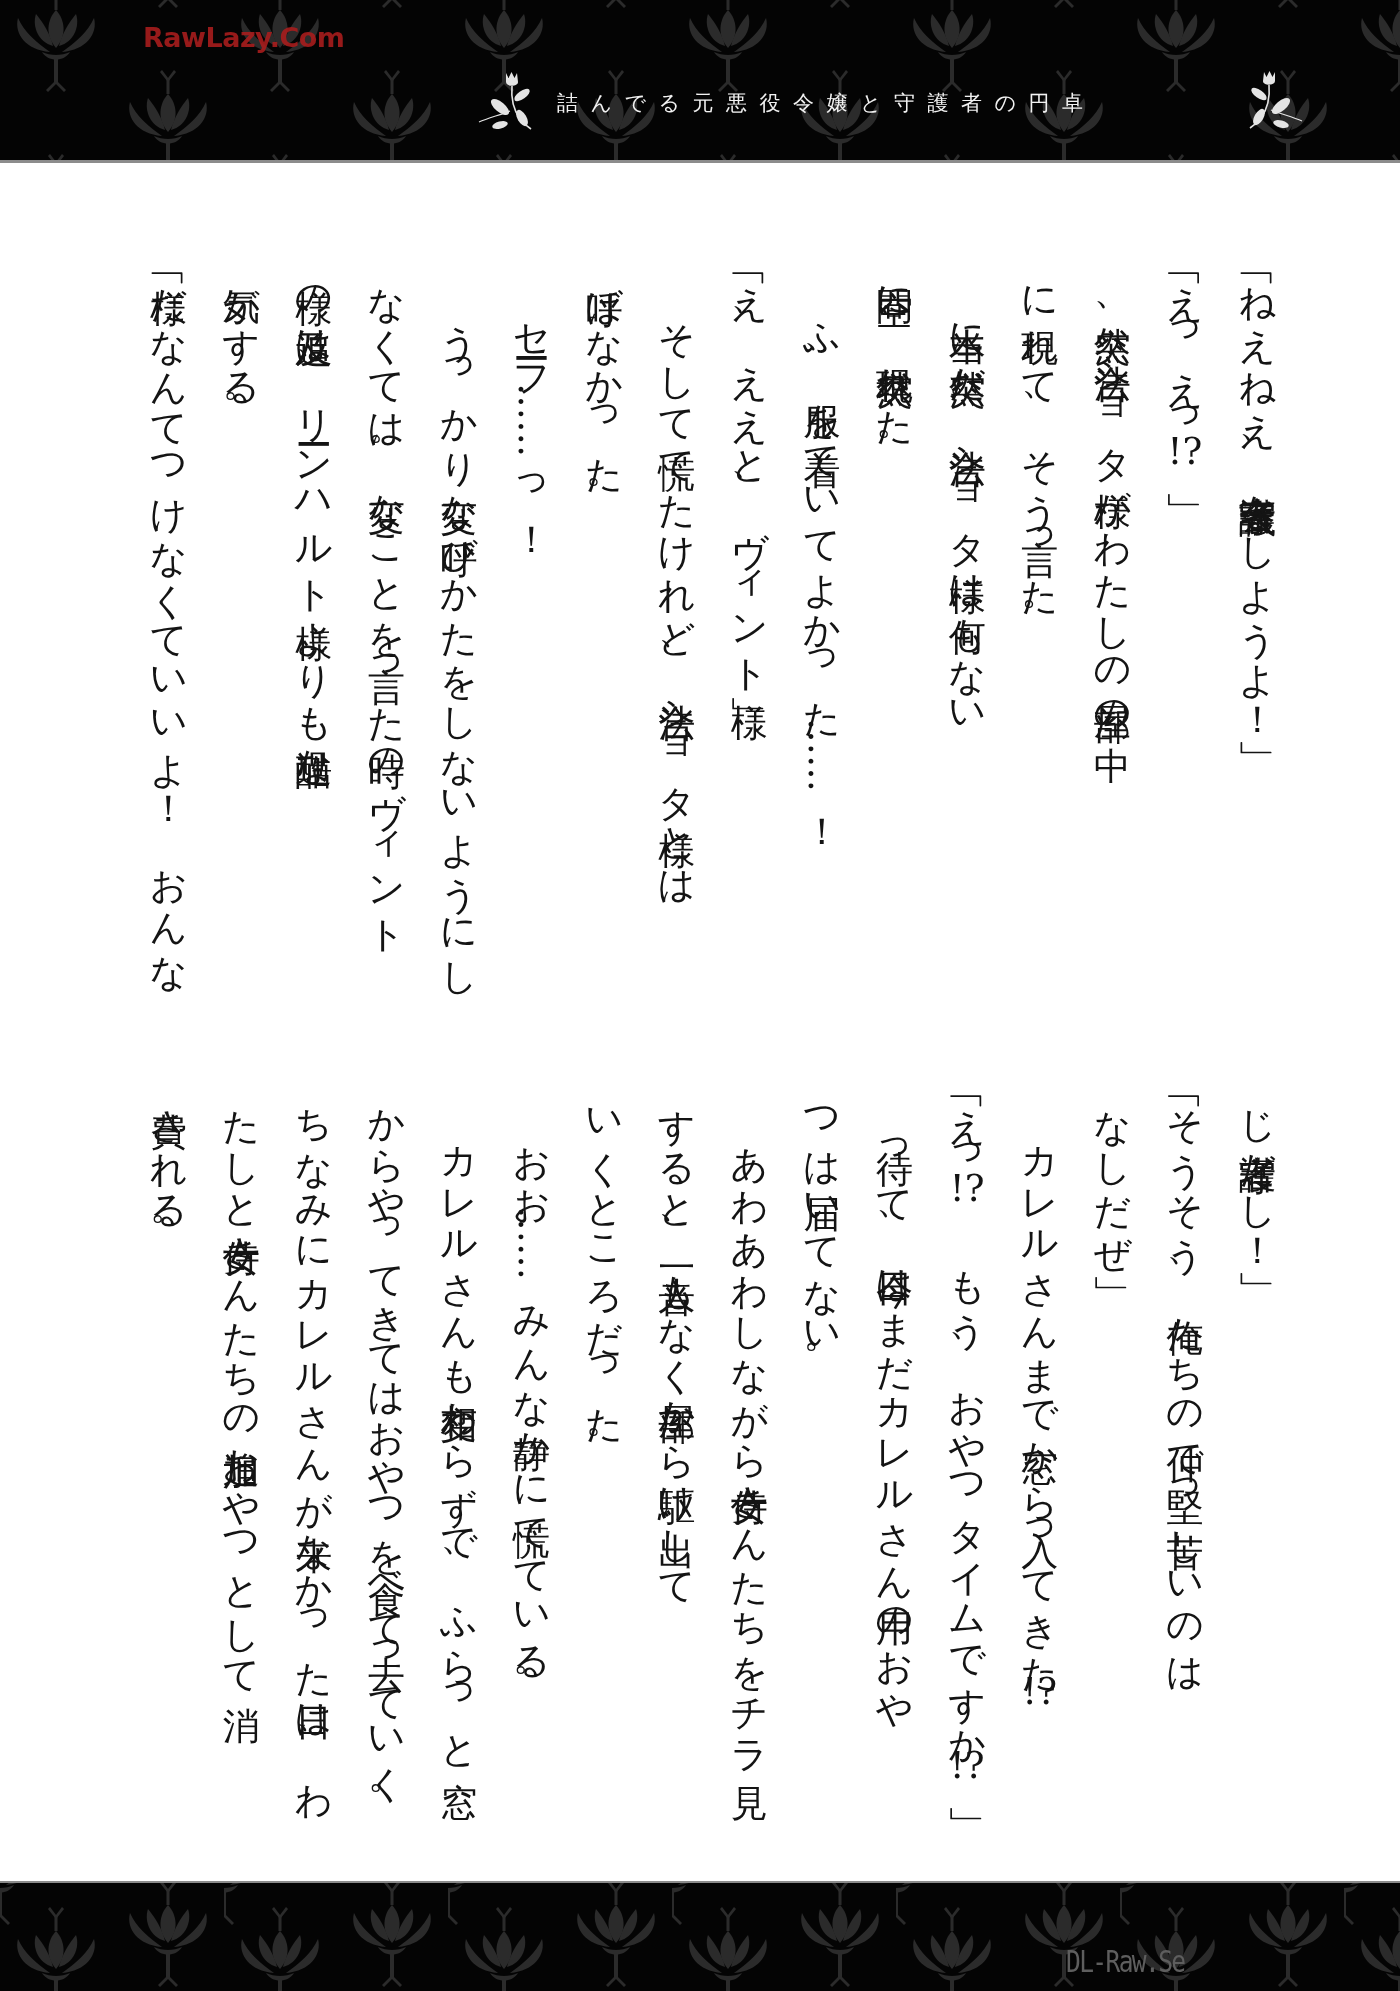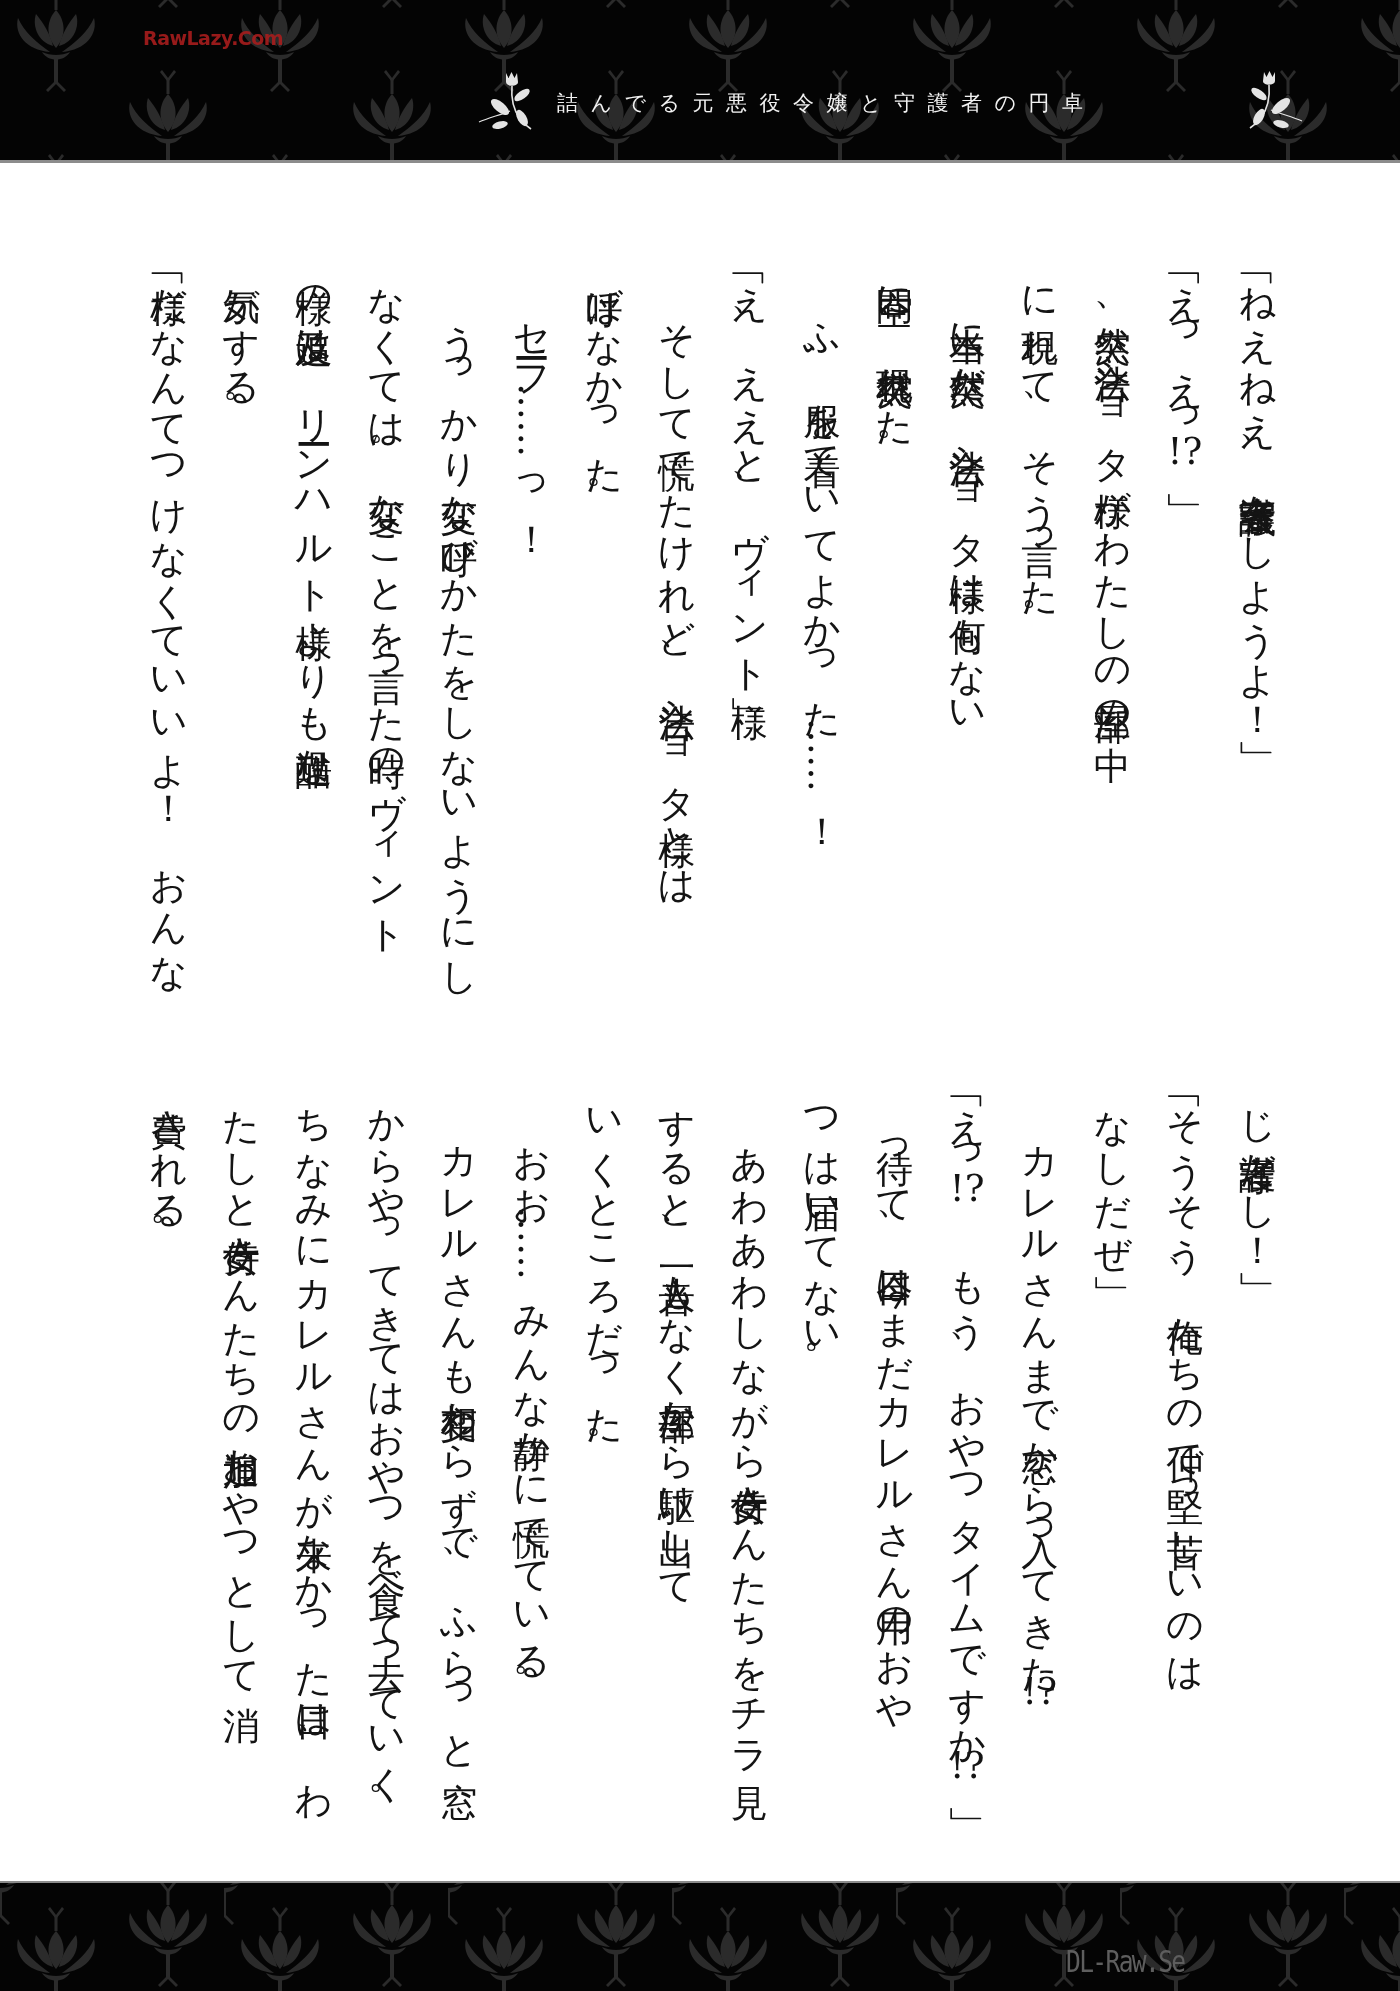--- a/index.html
+++ b/index.html
@@ -9,21 +9,21 @@
       font-family: "DejaVu Serif", "Liberation Serif", serif;
     }
     .band { position: absolute; left: 0; width: 1400px; background: #040404; overflow: hidden; }
     .band svg.pattern { position: absolute; left: 0; top: 0; width: 1400px; height: 100%; }
     .header-band { top: 0; height: 160px; border-bottom: 3px solid #8c8c8c; }
     .footer-band { top: 1881px; height: 110px; border-top: 2px solid #8c8c8c; }
 
     .wm-top {
       position: absolute; left: 143px; top: 22px; height: 32px; line-height: 32px;
       font-family: "DejaVu Sans", "Liberation Sans", sans-serif; font-weight: bold;
-      font-size: 19px; letter-spacing: -0.5px; color: #a81d1d; opacity: 0.9;
+      font-size: 27px; letter-spacing: -0.5px; color: #a81d1d; opacity: 0.9;
     }
     .wm-bottom {
       position: absolute; left: 1066px; top: 1944px; height: 36px; line-height: 36px;
       font-family: "DejaVu Sans Mono", "Liberation Mono", monospace;
       font-size: 30px; letter-spacing: -2px; color: #5e5e5e;
       transform: scaleX(0.82); transform-origin: left center;
     }
 
     .title {
       position: absolute; left: 557px; top: 84px; height: 38px; line-height: 38px;

